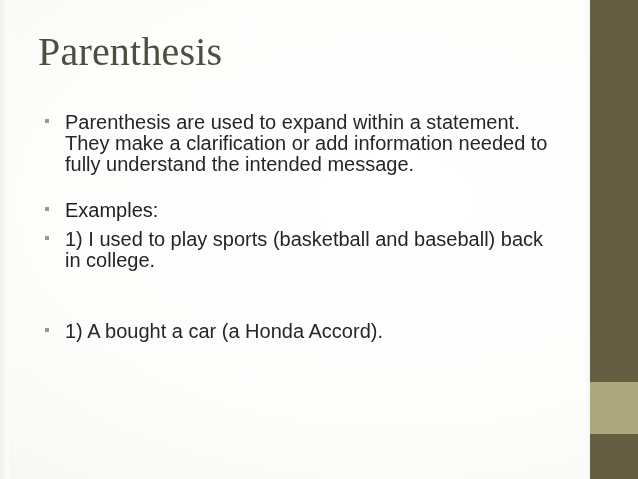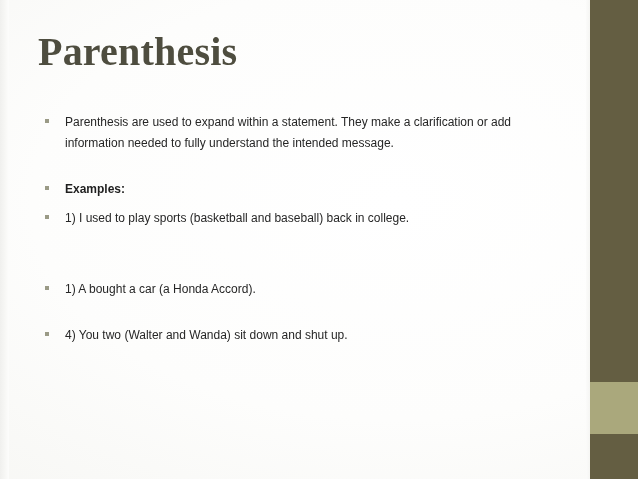--- a/index.html
+++ b/index.html
@@ -61,57 +61,57 @@
 
   
   .title {
     position: absolute;
     left: 38px;
     top: 28px;
     width: 520px;
     font-family: "Liberation Serif", serif;
     font-size: 40px;
     line-height: 48px;
-    font-weight: 700;
+    font-weight: 400;
     color: #4e4d3f;
     letter-spacing: 0.2px;
     white-space: nowrap;
   }
 
   
   .body {
     position: absolute;
     left: 40px;
     top: 112px;
     width: 524px;
   }
 
   .bullet-row {
     position: relative;
     padding-left: 25px;
     color: #262626;
-    font-size: 12px;
+    font-size: 20px;
     line-height: 21px;
   }
 
   .bullet-row .marker {
     position: absolute;
     left: 5px;
     top: 7px;
     width: 4px;
     height: 4px;
     background: #9a9a86;
   }
 
   .bullet-row .txt {
     display: block;
   }
 
   .bullet-row.bold .txt {
-    font-weight: bold;
+    font-weight: normal;
     color: #1f1f1f;
   }
 
   
   .sp-lg { height: 25px; }
   .sp-sm { height: 8px; }
 </style>
 </head>
 <body>
 
@@ -151,19 +151,15 @@
 
     <div class="sp-lg"></div>
 
     <div class="bullet-row">
       <span class="marker"></span>
       <span class="txt">1) A bought a car (a Honda Accord).</span>
     </div>
 
     <div class="sp-lg"></div>
 
-    <div class="bullet-row">
-      <span class="marker"></span>
-      <span class="txt">4) You two (Walter and Wanda) sit down and shut up.</span>
-    </div>
 
   </div>
 </div>
 
 </body></html>

